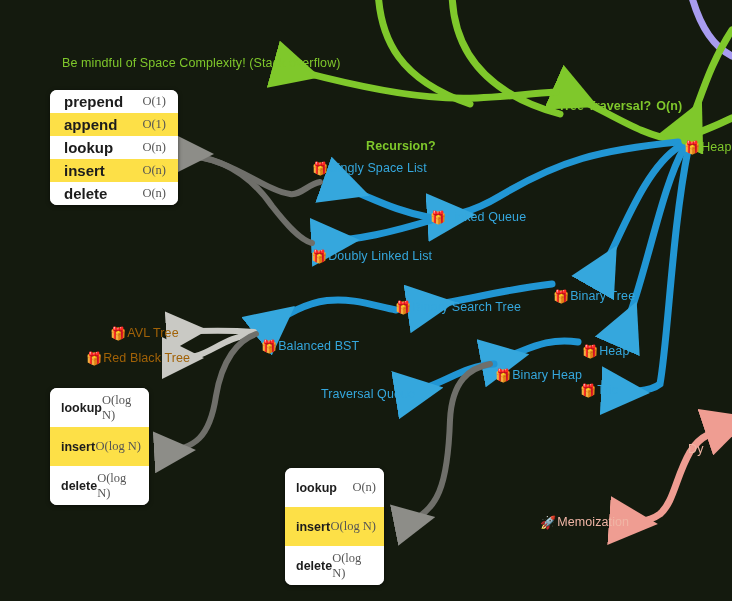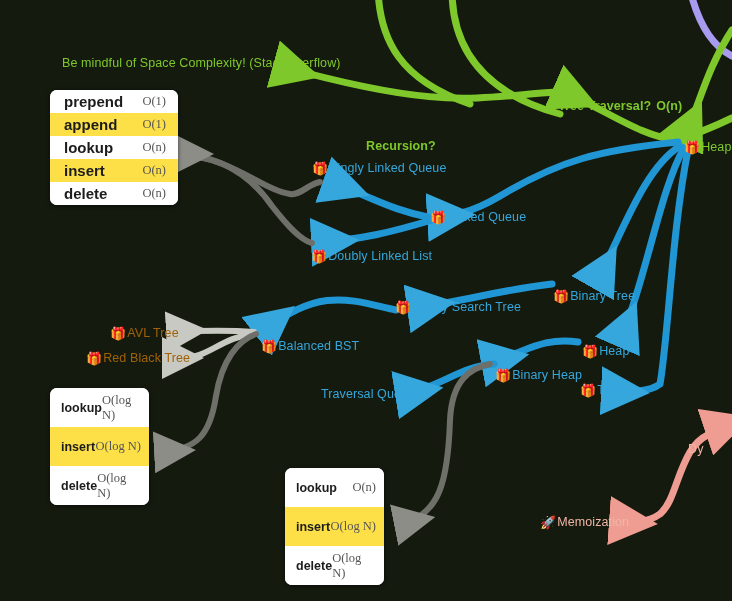--- a/index.html
+++ b/index.html
@@ -156,21 +156,21 @@
     <span class="lbl suffix">O(n)</span>
   </div>
 
   <div class="node green" style="left:684px;top:141px;">
     <span class="gift">🎁</span>
     <span class="lbl">Heap</span>
   </div>
 
   <div class="node blue" style="left:312px;top:162px;">
     <span class="gift">🎁</span>
-    <span class="lbl">Singly Linked Queue</span>
+    <span class="lbl">Singly Space List</span>
   </div>
 
   <div class="node blue" style="left:430px;top:211px;">
     <span class="gift">🎁</span>
     <span class="lbl">Linked Queue</span>
   </div>
 
   <div class="node blue" style="left:311px;top:250px;">
     <span class="gift">🎁</span>
     <span class="lbl">Doubly Linked List</span>

